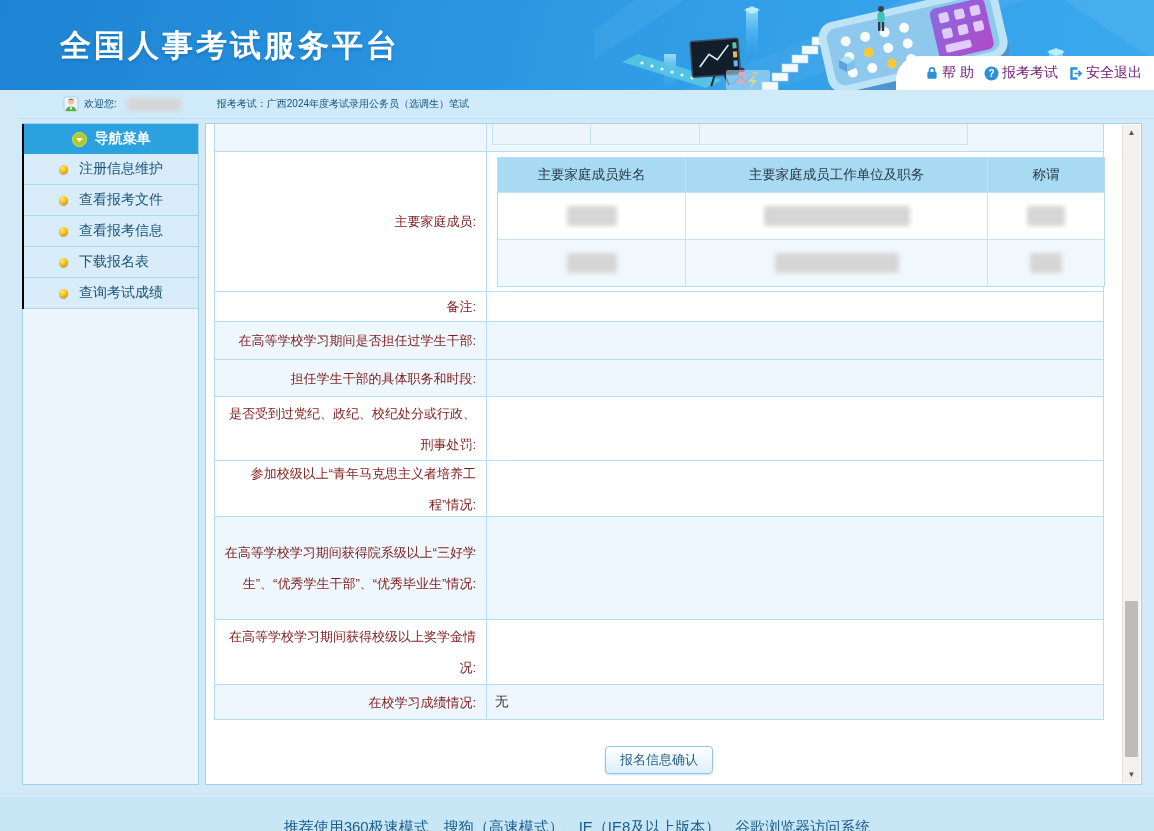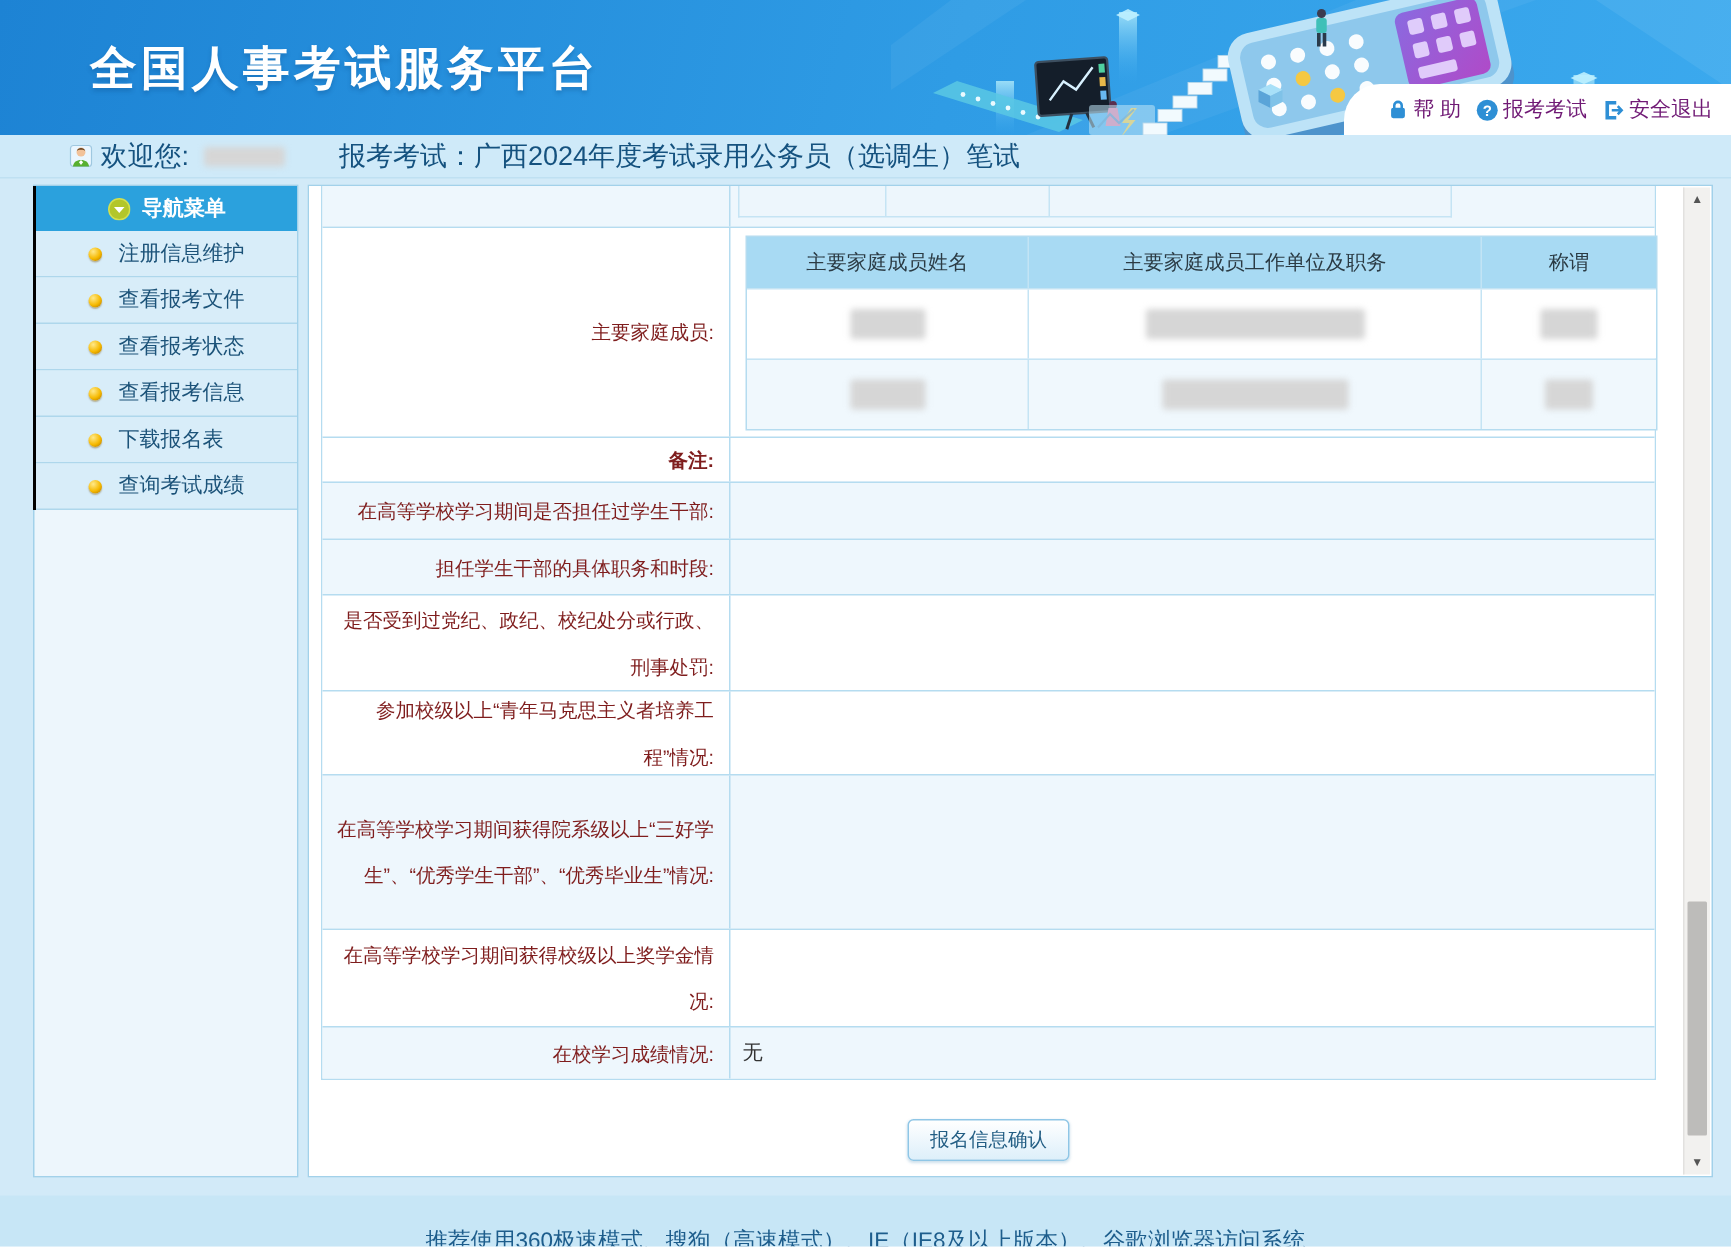--- a/index.html
+++ b/index.html
@@ -26,21 +26,21 @@
     gap:10px; padding-right:12px;
   }
   .toolbar a {
     display:inline-flex; align-items:center; gap:3px;
     font-size:14px; color:#701a75; text-decoration:none; cursor:pointer; white-space:nowrap;
   }
   
   .welcome-bar {
     height:29px; background:#cfeaf9; border-bottom:1px solid #bfe0f2;
     display:flex; align-items:center; padding-left:46px;
-    font-size:18px; color:#15527f;
+    font-size:10px; color:#15527f;margin-left:17px;
   }
   .welcome-bar .avatar { margin-right:5px; display:inline-flex; }
   .redacted { background:#d6d6d6; filter:blur(2px); border-radius:2px; }
   .redacted.name { width:54px; height:13px; margin:0 36px 0 10px; }
   
   .page { position:absolute; left:0; top:119px; width:1154px; height:678px; }
   .sidebar {
     position:absolute; left:22px; top:4px; width:177px; height:662px;
     background:#edf6fc; border:1px solid #a2d1ea;
   }
@@ -309,24 +309,20 @@
         <li class="nav-item">
           <span class="bullet"></span>
           <span>注册信息维护</span>
         </li>
         <li class="nav-item">
           <span class="bullet"></span>
           <span>查看报考文件</span>
         </li>
         <li class="nav-item">
           <span class="bullet"></span>
-          <span>查看报考状态</span>
-        </li>
-        <li class="nav-item">
-          <span class="bullet"></span>
           <span>查看报考信息</span>
         </li>
         <li class="nav-item">
           <span class="bullet"></span>
           <span>下载报名表</span>
         </li>
         <li class="nav-item">
           <span class="bullet"></span>
           <span>查询考试成绩</span>
         </li>
@@ -376,21 +372,21 @@
                   <div class="redacted blk" style="width:124px;"></div>
                 </div>
               <div class="family-dcell col-title">
                   <div class="redacted blk" style="width:32px;"></div>
                 </div>
             </div>
           </div>
         </div>
       </div>
 
-      <div class="frow" style="height:30px;font-weight:bold;">
+      <div class="frow" style="height:30px;">
         <div class="cell-label">备注:</div>
         <div class="cell-value"></div>
       </div>
       <div class="frow stripe" style="height:38px;">
         <div class="cell-label">在高等学校学习期间是否担任过学生干部:</div>
         <div class="cell-value"></div>
       </div>
       <div class="frow stripe" style="height:37px;">
         <div class="cell-label">担任学生干部的具体职务和时段:</div>
         <div class="cell-value"></div>

